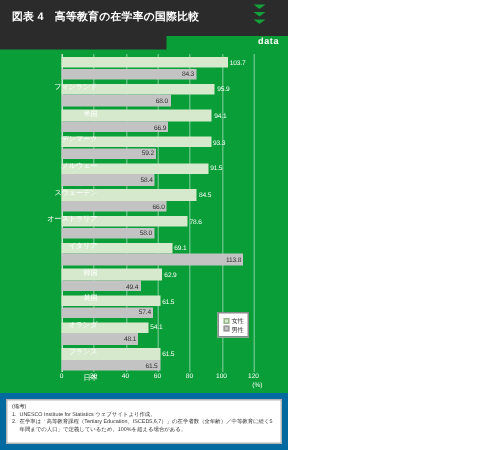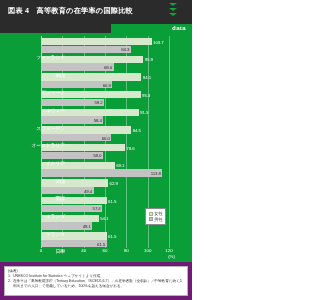--- a/index.html
+++ b/index.html
@@ -5,21 +5,21 @@
   * { box-sizing: border-box; margin: 0; padding: 0; }
   html, body {
     width: 192px; height: 300px;
     font-family: "Liberation Sans", "DejaVu Sans", sans-serif;
     background: #ffffff;
     overflow: hidden;
   }
   #page {
     position: relative;
     width: 192px; height: 300px;
-    background: #701a75;
+    background: #0369a1;
   }
 
   
   .header {
     position: absolute; left: 0; top: 0;
     width: 192px; height: 24px;
     background: #2b2b2b;
   }
   .header-title {
     position: absolute; left: 8px; top: 6px;

